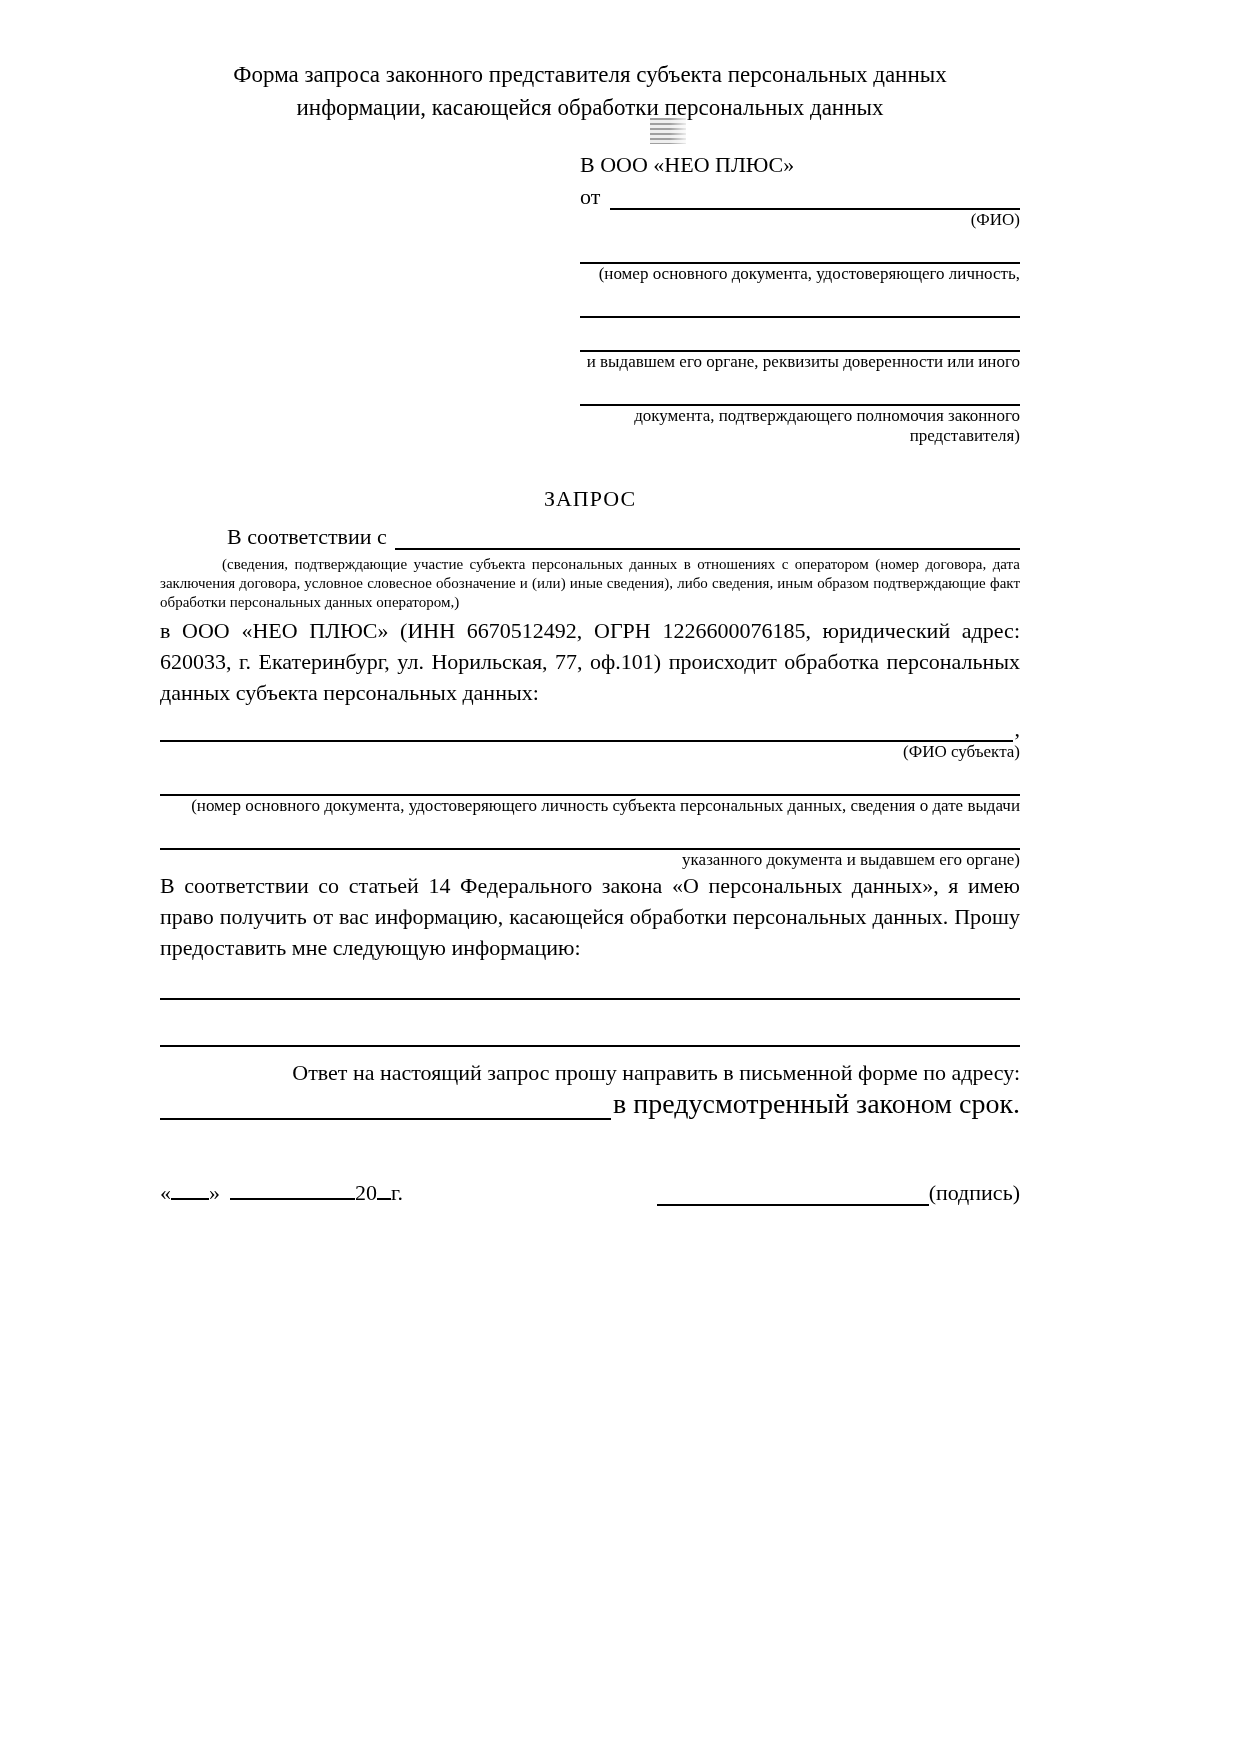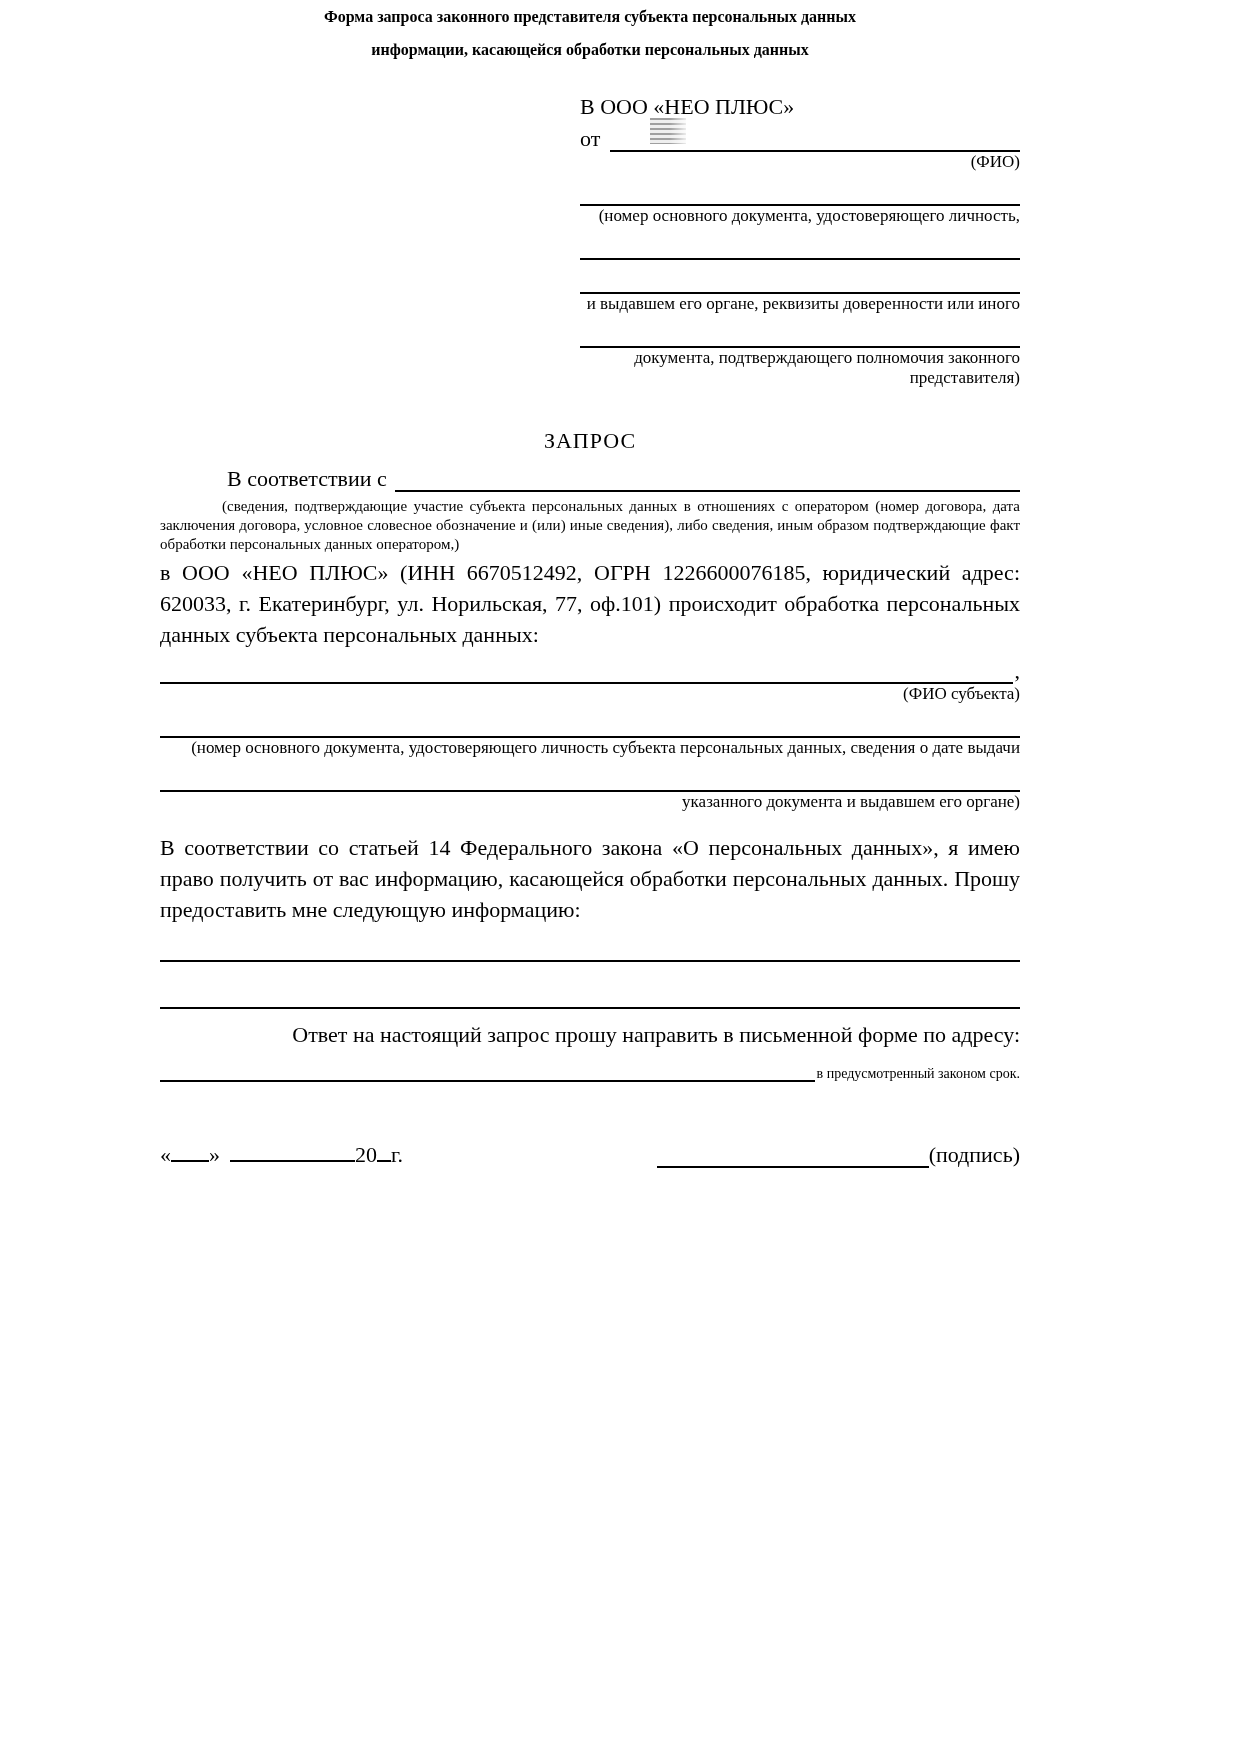--- a/index.html
+++ b/index.html
@@ -19,45 +19,45 @@
   }
   .top-icon::after{
     content:"";position:absolute;inset:0;
     background:linear-gradient(90deg,rgba(255,255,255,0) 55%,rgba(255,255,255,.8));
   }
   .header-block{
     margin-left:578px;padding-top:112px;
     font-size:20px;line-height:25px;white-space:pre;
   }
   .title{
-    text-align:center;
-    font-size:16px;font-weight:bold;line-height:33px;
+    margin-top:58px;text-align:center;
+    font-size:23px;font-weight:normal;line-height:33px;
   }
   .addr{margin-left:420px;width:440px;margin-top:26px;font-size:22px;}
   .addr-to{line-height:30px;}
   .fill-line{flex:1;border-bottom:2px solid #000;min-height:1px;}
   .addr-from{display:flex;align-items:flex-end;height:30px;}
   .addr-from .from-label{padding-right:10px;}
   .cap{font-size:17px;line-height:20px;text-align:right;color:#000;}
   .fgroup .fline{height:32px;border-bottom:2px solid #000;}
   .zapros{margin-top:40px;text-align:center;font-size:22px;letter-spacing:1px;}
   .intro{display:flex;align-items:flex-end;font-size:22px;height:32px;margin-top:6px;}
   .intro .intro-label{padding-left:67px;padding-right:8px;white-space:nowrap;margin-top:6px;}
   .small-cap{
     margin-top:5px;font-size:15px;line-height:19px;
     text-align:justify;text-indent:62px;
   }
   .par{font-size:22px;line-height:31px;text-align:justify;margin-top:3px;}
   .subj-line{display:flex;align-items:flex-end;height:34px;font-size:22px;}
   .subj-line .comma{padding-left:2px;}
-  .law{margin-top:20px;}
+  .law{margin-top:0;}
   .blank-a{height:35px;border-bottom:2px solid #000;}
   .blank-b{height:45px;border-bottom:2px solid #000;}
   .reply1{font-size:22px;line-height:31px;text-align:right;margin-top:10px;}
-  .reply2{display:flex;align-items:flex-end;font-size:14px;height:32px;font-family:Liberation Serif, serif;}
+  .reply2{display:flex;align-items:flex-end;font-size:28px;height:32px;font-family:Liberation Serif, serif;}
   .reply2 .suffix{white-space:nowrap;padding-left:2px;}
   .footer-row{
     display:flex;justify-content:space-between;align-items:flex-end;
     margin-top:58px;font-size:22px;
   }
   .useg{display:inline-block;border-bottom:2px solid #000;height:20px;vertical-align:baseline;}
   .u38{width:38px;} .u125{width:125px;margin-left:10px;} .u14{width:14px;}
   .u272{width:272px;}
   .sig{display:flex;align-items:flex-end;}
   .nowrap{white-space:nowrap;}

